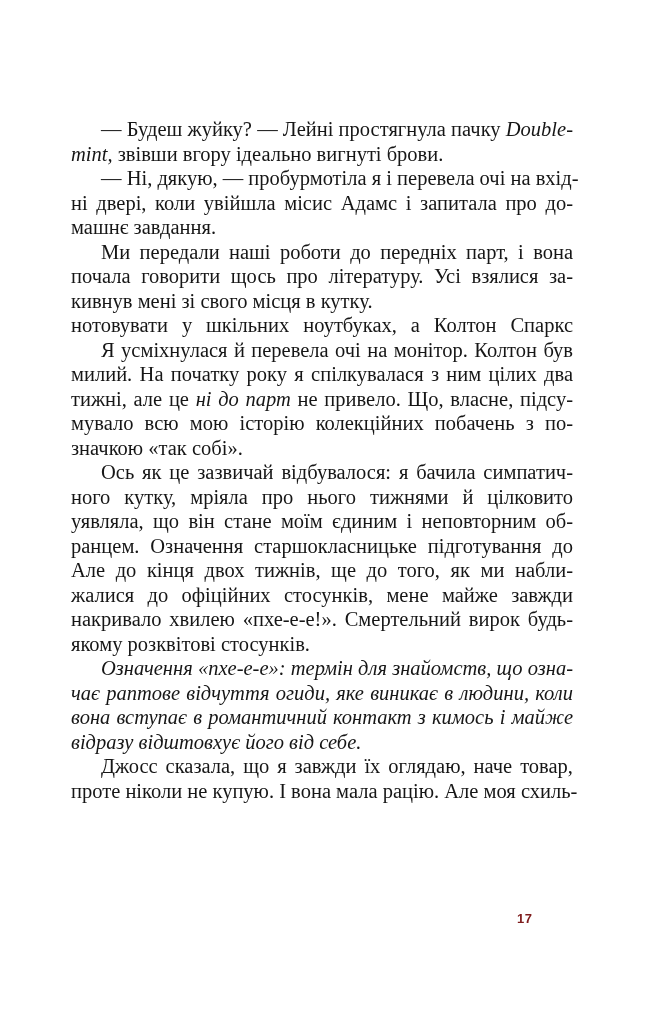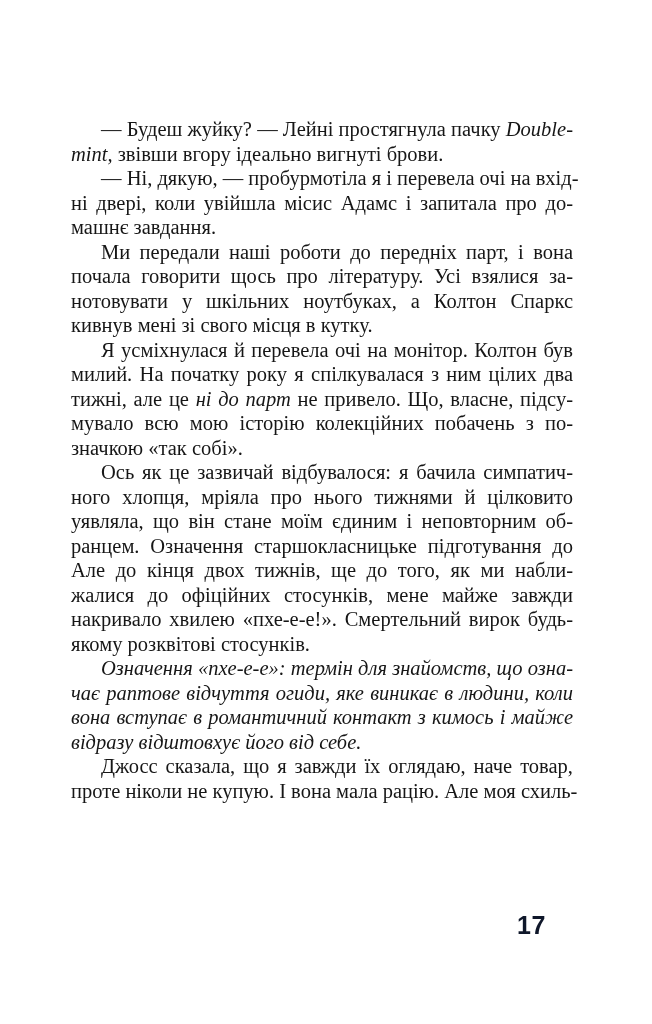--- a/index.html
+++ b/index.html
@@ -37,55 +37,55 @@
   .line.first {
     text-indent: 30px;
   }
   .it { font-style: italic; }
   .page-number {
     position: absolute;
     left: 517px;
     top: 911px;
     font-family: "Liberation Sans", "DejaVu Sans", sans-serif;
     font-weight: bold;
-    font-size: 25px;
-    color: #0f172a;
+    font-size: 13px;
+    color: #7f1d1d;
     letter-spacing: 0.5px;
   }
 </style>
 </head>
 <body>
 
 <div class="page">
   <div class="text-block">
       <div class="para">
         <div class="line first"><span>— Будеш жуйку? — Лейні простягнула пачку </span><span class="it">Double-</span></div>
         <div class="line end"><span class="it">mint,</span><span> звівши вгору ідеально вигнуті брови.</span></div>
       </div>
       <div class="para">
         <div class="line first"><span>— Ні, дякую, — пробурмотіла я і перевела очі на вхід-</span></div>
         <div class="line"><span>ні двері, коли увійшла місис Адамс і запитала про до-</span></div>
         <div class="line end"><span>машнє завдання.</span></div>
       </div>
       <div class="para">
         <div class="line first"><span>Ми передали наші роботи до передніх парт, і вона</span></div>
         <div class="line"><span>почала говорити щось про літературу. Усі взялися за-</span></div>
+        <div class="line end"><span>кивнув мені зі свого місця в кутку.</span></div>
         <div class="line"><span>нотовувати у шкільних ноутбуках, а Колтон Спаркс</span></div>
-        <div class="line end"><span>кивнув мені зі свого місця в кутку.</span></div>
       </div>
       <div class="para">
         <div class="line first"><span>Я усміхнулася й перевела очі на монітор. Колтон був</span></div>
         <div class="line"><span>милий. На початку року я спілкувалася з ним цілих два</span></div>
         <div class="line"><span>тижні, але це </span><span class="it">ні до парт</span><span> не привело. Що, власне, підсу-</span></div>
         <div class="line"><span>мувало всю мою історію колекційних побачень з по-</span></div>
         <div class="line end"><span>значкою «так собі».</span></div>
       </div>
       <div class="para">
         <div class="line first"><span>Ось як це зазвичай відбувалося: я бачила симпатич-</span></div>
-        <div class="line"><span>ного хлопця, мріяла про нього тижнями й цілковито</span></div>
+        <div class="line"><span>ного кутку, мріяла про нього тижнями й цілковито</span></div>
         <div class="line"><span>уявляла, що він стане моїм єдиним і неповторним об-</span></div>
         <div class="line"><span>ранцем. Означення старшокласницьке підготування до</span></div>
         <div class="line"><span>Але до кінця двох тижнів, ще до того, як ми набли-</span></div>
         <div class="line"><span>жалися до офіційних стосунків, мене майже завжди</span></div>
         <div class="line"><span>накривало хвилею «пхе-е-е!». Смертельний вирок будь-</span></div>
         <div class="line end"><span>якому розквітові стосунків.</span></div>
       </div>
       <div class="para italic">
         <div class="line first"><span>Означення «пхе-е-е»: термін для знайомств, що озна-</span></div>
         <div class="line"><span>чає раптове відчуття огиди, яке виникає в людини, коли</span></div>

